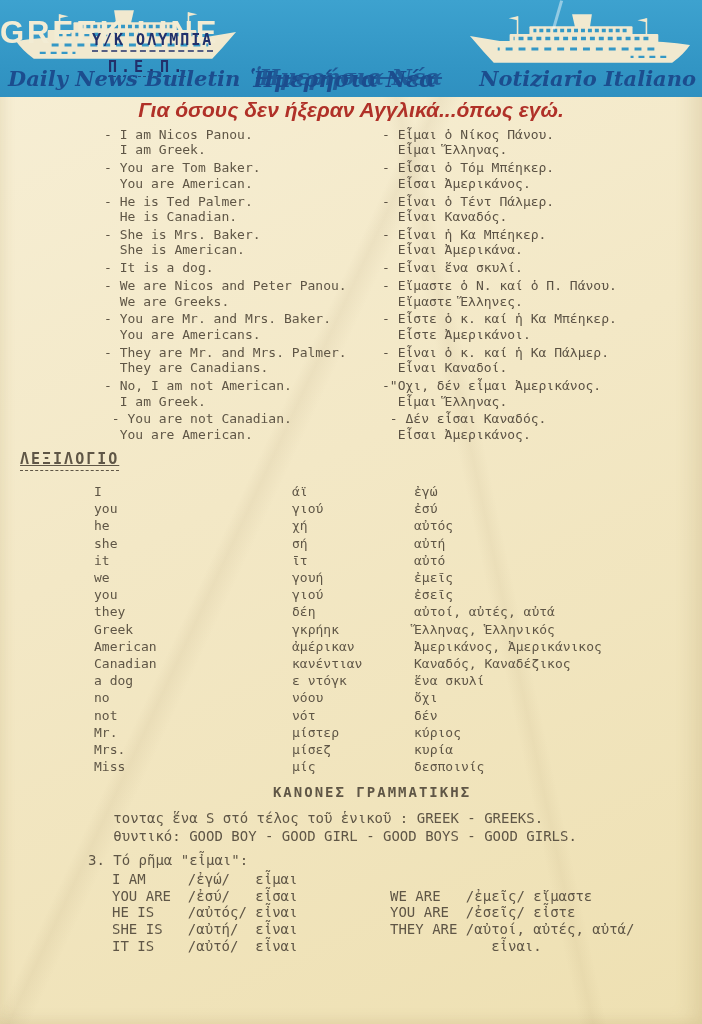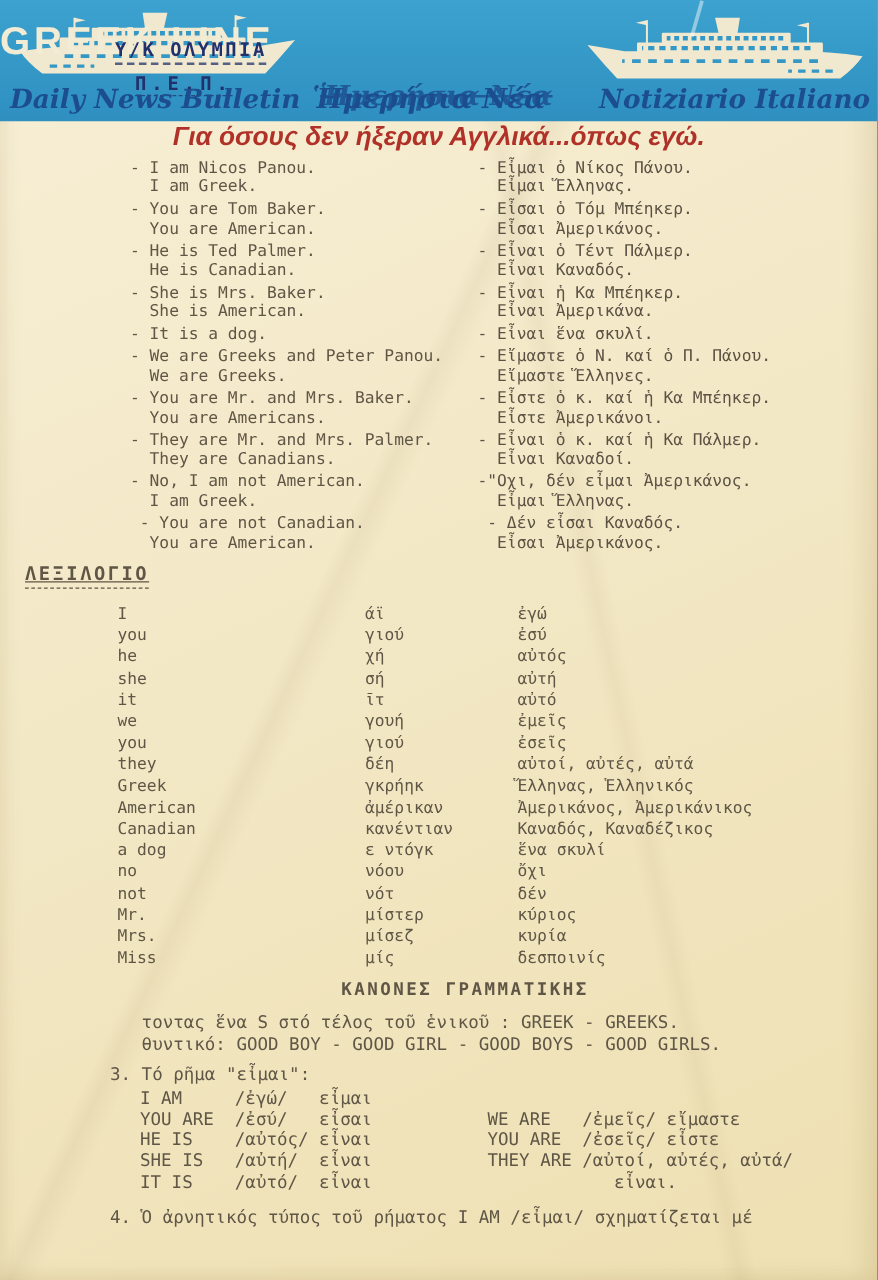--- a/index.html
+++ b/index.html
@@ -141,21 +141,21 @@
   <div class="dialogue">
     <div class="drow"><span class="den">- I am Nicos Panou.</span><span class="dgr">- Εἶμαι ὁ Νίκος Πάνου.</span></div>
     <div class="drow"><span class="den">  I am Greek.</span><span class="dgr">  Εἶμαι Ἕλληνας.</span></div>
     <div class="drow gap"><span class="den">- You are Tom Baker.</span><span class="dgr">- Εἶσαι ὁ Τόμ Μπέηκερ.</span></div>
     <div class="drow"><span class="den">  You are American.</span><span class="dgr">  Εἶσαι Ἀμερικάνος.</span></div>
     <div class="drow gap"><span class="den">- He is Ted Palmer.</span><span class="dgr">- Εἶναι ὁ Τέντ Πάλμερ.</span></div>
     <div class="drow"><span class="den">  He is Canadian.</span><span class="dgr">  Εἶναι Καναδός.</span></div>
     <div class="drow gap"><span class="den">- She is Mrs. Baker.</span><span class="dgr">- Εἶναι ἡ Κα Μπέηκερ.</span></div>
     <div class="drow"><span class="den">  She is American.</span><span class="dgr">  Εἶναι Ἀμερικάνα.</span></div>
     <div class="drow gap"><span class="den">- It is a dog.</span><span class="dgr">- Εἶναι ἕνα σκυλί.</span></div>
-    <div class="drow gap"><span class="den">- We are Greeks and Peter Panou.</span><span class="dgr">- Εἴμαστε ὁ Ν. καί ὁ Π. Πάνου.</span></div>
+    <div class="drow gap"><span class="den">- We are Nicos and Peter Panou.</span><span class="dgr">- Εἴμαστε ὁ Ν. καί ὁ Π. Πάνου.</span></div>
     <div class="drow"><span class="den">  We are Greeks.</span><span class="dgr">  Εἴμαστε Ἕλληνες.</span></div>
     <div class="drow gap"><span class="den">- You are Mr. and Mrs. Baker.</span><span class="dgr">- Εἶστε ὁ κ. καί ἡ Κα Μπέηκερ.</span></div>
     <div class="drow"><span class="den">  You are Americans.</span><span class="dgr">  Εἶστε Ἀμερικάνοι.</span></div>
     <div class="drow gap"><span class="den">- They are Mr. and Mrs. Palmer.</span><span class="dgr">- Εἶναι ὁ κ. καί ἡ Κα Πάλμερ.</span></div>
     <div class="drow"><span class="den">  They are Canadians.</span><span class="dgr">  Εἶναι Καναδοί.</span></div>
     <div class="drow gap"><span class="den">- No, I am not American.</span><span class="dgr">-"Οχι, δέν εἶμαι Ἀμερικάνος.</span></div>
     <div class="drow"><span class="den">  I am Greek.</span><span class="dgr">  Εἶμαι Ἕλληνας.</span></div>
     <div class="drow gap"><span class="den"> - You are not Canadian.</span><span class="dgr"> - Δέν εἶσαι Καναδός.</span></div>
     <div class="drow"><span class="den">  You are American.</span><span class="dgr">  Εἶσαι Ἀμερικάνος.</span></div>
   </div>
@@ -186,16 +186,15 @@
     <div class="rline">   τοντας ἕνα S στό τέλος τοῦ ἑνικοῦ : GREEK - GREEKS.</div>
     <div class="rline">   θυντικό: GOOD BOY - GOOD GIRL - GOOD BOYS - GOOD GIRLS.</div>
     <div class="rline r3">3. Τό ρῆμα "εἶμαι":</div>
     <div class="conj">
       <div class="crow"><span class="c-left">I AM     /ἐγώ/   εἶμαι</span><span class="c-right"></span></div>
       <div class="crow"><span class="c-left">YOU ARE  /ἐσύ/   εἶσαι</span><span class="c-right">WE ARE   /ἐμεῖς/ εἴμαστε</span></div>
       <div class="crow"><span class="c-left">HE IS    /αὐτός/ εἶναι</span><span class="c-right">YOU ARE  /ἐσεῖς/ εἶστε</span></div>
       <div class="crow"><span class="c-left">SHE IS   /αὐτή/  εἶναι</span><span class="c-right">THEY ARE /αὐτοί, αὐτές, αὐτά/</span></div>
       <div class="crow"><span class="c-left">IT IS    /αὐτό/  εἶναι</span><span class="c-right">            εἶναι.</span></div>
     </div>
-    <div class="rline r4">4. Ὁ ἀρνητικός τύπος τοῦ ρήματος I AM /εἶμαι/ σχηματίζεται μέ</div>
   </div>
 
 </div>
 
 </body></html>

